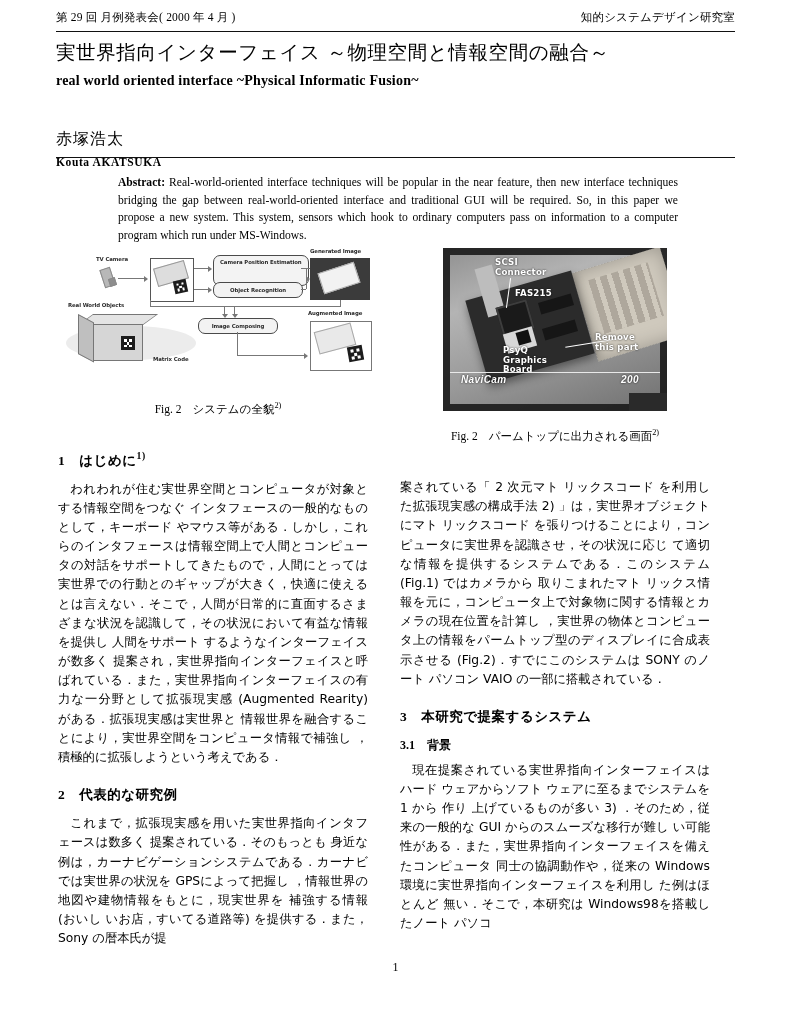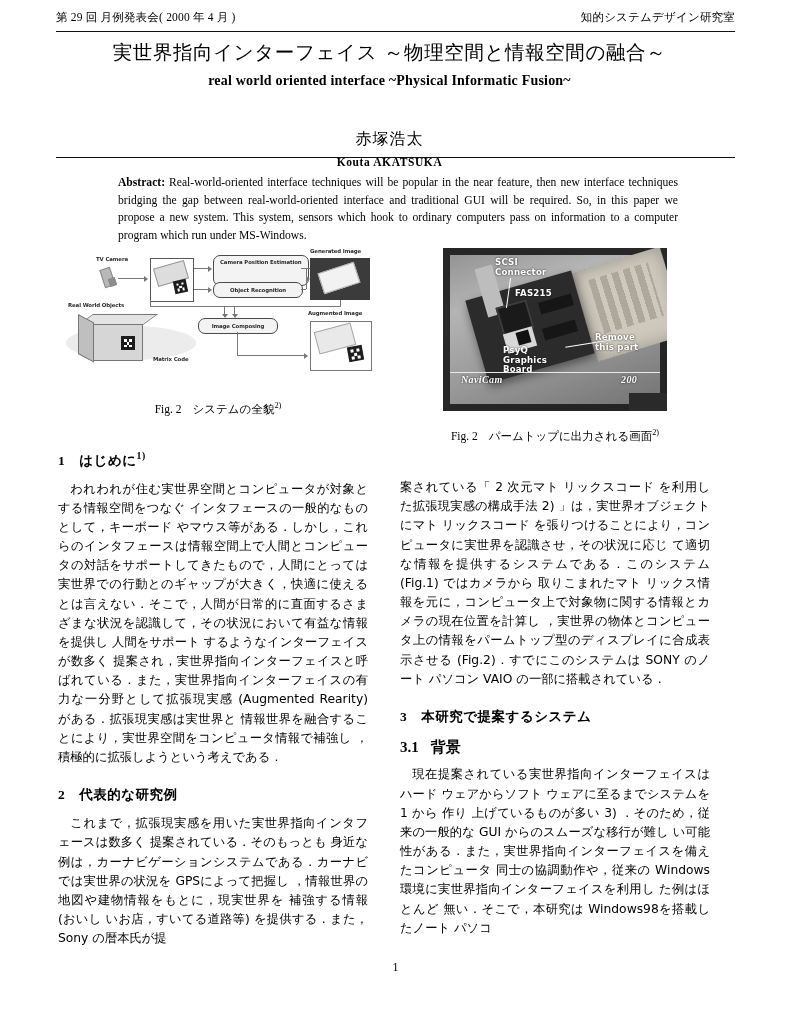--- a/index.html
+++ b/index.html
@@ -45,21 +45,20 @@
     border-top: 1.4px solid #111;
   }
   .rule-top { top: 31px; }
   .rule-bottom { top: 157px; }
 
   
   .titleblock {
     position: absolute;
     left: 56px; right: 68px;
     top: 40px;
-    text-align: center;
   }
   .title-ja {
     font-size: 19.5px;
     font-weight: 400;
     letter-spacing: 0.6px;
     line-height: 1.35;
     font-family: "DejaVu Sans", "Liberation Sans", sans-serif;
   }
   .title-en {
     margin-top: 7px;
@@ -153,21 +152,21 @@
     margin: 0 0 9px 0;
     letter-spacing: 0.5px;
   }
   .sec-h .num {
     font-family: "Liberation Serif", serif;
     font-weight: 700;
     margin-right: 14px;
   }
   .subsec-h {
     font-family: "DejaVu Sans", "Liberation Sans", sans-serif;
-    font-size: 15px;
+    font-size: 12px;
     font-weight: 700;
     margin: 4px 0 6px 0;
   }
   .subsec-h .num {
     font-family: "Liberation Serif", serif;
     font-weight: 700;
     margin-right: 12px;
   }
   p.body {
     margin: 0 0 0 0;
@@ -249,21 +248,21 @@
     font-family: "DejaVu Sans", "Liberation Sans", sans-serif;
     font-weight: 700;
     font-size: 8.6px;
     line-height: 1.12;
     letter-spacing: 0.2px;
     text-shadow: 0 0 2px rgba(0,0,0,.85);
   }
   .p2ital {
     position: absolute;
     color: #ffffff;
-    font-family: Liberation Serif, serif;
+    font-family: Liberation Sans, sans-serif;
     font-weight: 700;
     font-style: italic;
     font-size: 10px;
     letter-spacing: 0.4px;
     text-shadow: 0 0 2px rgba(0,0,0,.85);
   }
 </style>
 </head>
 <body>
 

